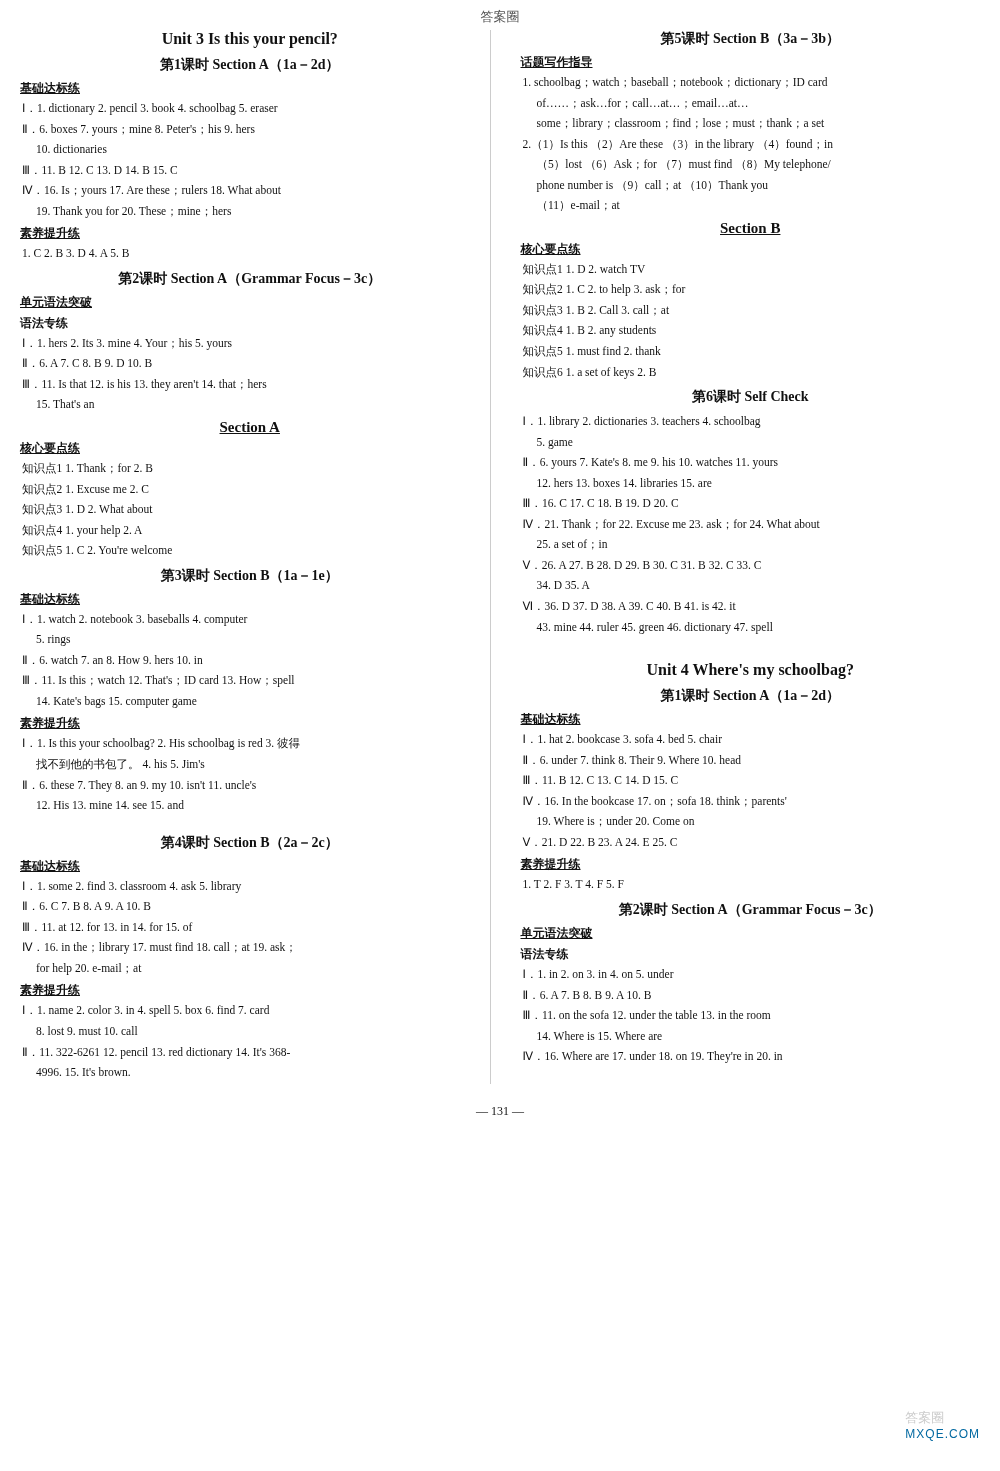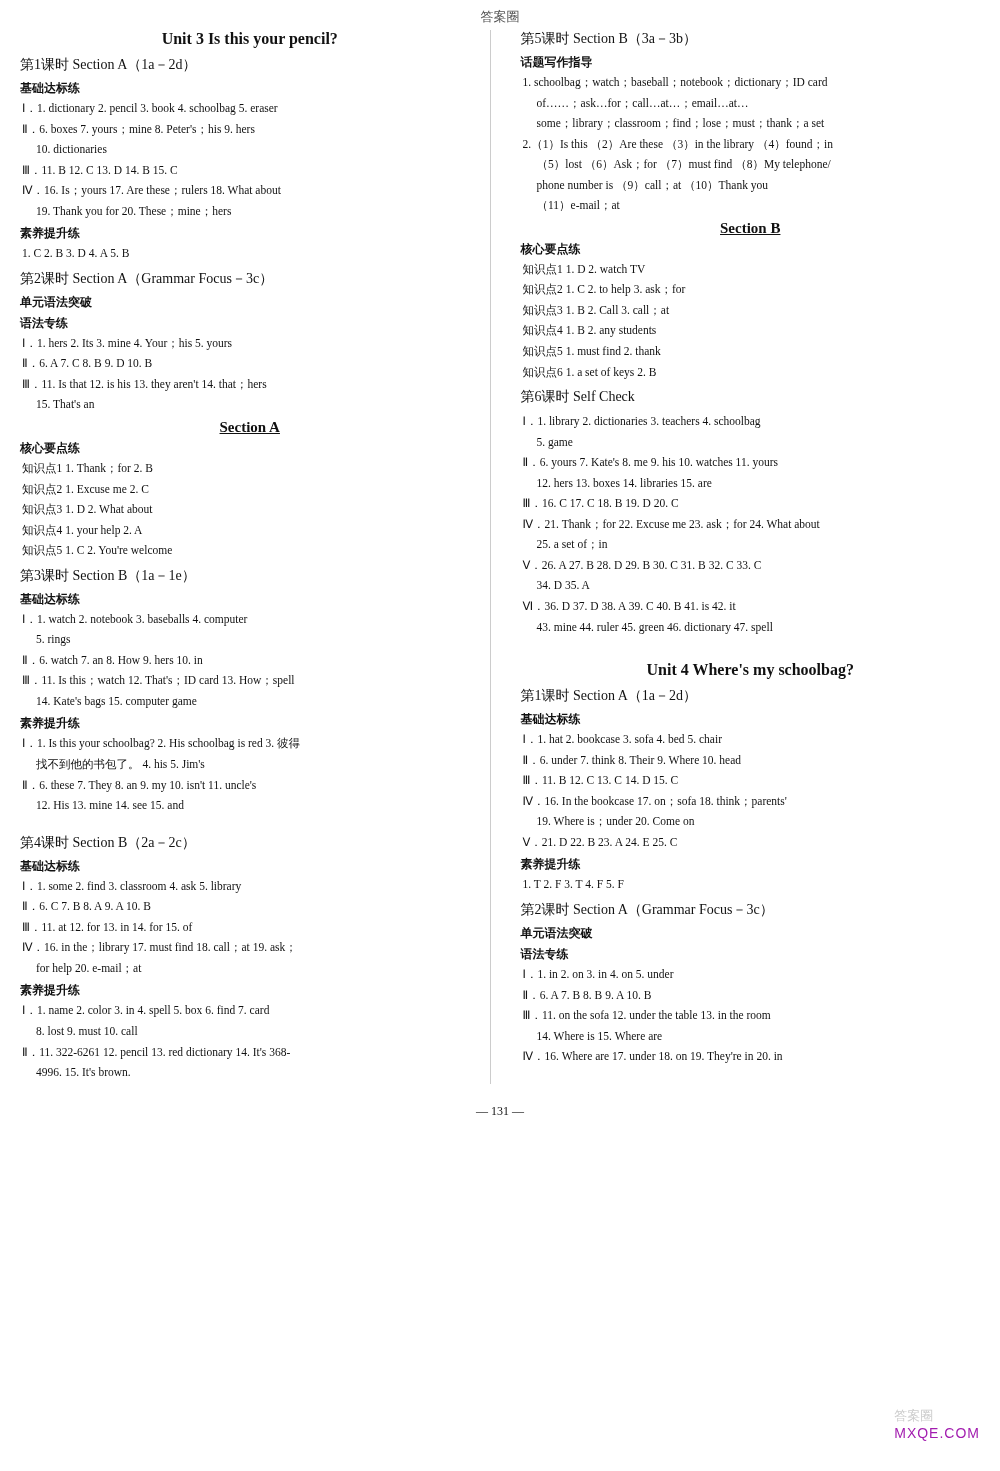--- a/index.html
+++ b/index.html
@@ -29,35 +29,36 @@
       flex: 1;
       padding-left: 10px;
     }
     .unit-title {
       text-align: center;
       font-size: 16px;
       font-weight: bold;
       margin-bottom: 8px;
     }
     .lesson-title {
-      text-align: left;
+      text-align: center;
       font-size: 14px;
-      font-weight: normal;
+      font-weight: bold;
       margin-bottom: 6px;
     }
     .section-title {
       text-align: center;
       font-size: 15px;
       font-weight: bold;
       margin-bottom: 4px;
       text-decoration: underline;
     }
     .sub-section-title {
       font-size: 12px;
       font-weight: bold;
+      text-decoration: underline;
       margin: 4px 0 2px 0;
     }
     .content-line {
       font-size: 11.5px;
       line-height: 1.7;
       margin-bottom: 1px;
       padding-left: 2px;
     }
     .page-num {
       text-align: center;
@@ -208,14 +209,14 @@
     <div class="content-line indent">    14. Where is  15. Where are</div>
     <div class="content-line">Ⅳ．16. Where are  17. under  18. on  19. They're in  20. in</div>
 
   </div>
 </div>
 
 <div class="page-num">— 131 —</div>
 
 <div class="watermark">
   <div style="font-size:13px; color:#ccc; font-family:Arial;">答案圈</div>
-  <div style="font-size:14px; color:#a21caf; font-family:Arial; letter-spacing:1px;text-align:right;">MXQE.COM</div>
+  <div style="font-size:12px; color:#0369a1; font-family:Arial; letter-spacing:1px;text-align:right;">MXQE.COM</div>
 </div>
 
 </body></html>

